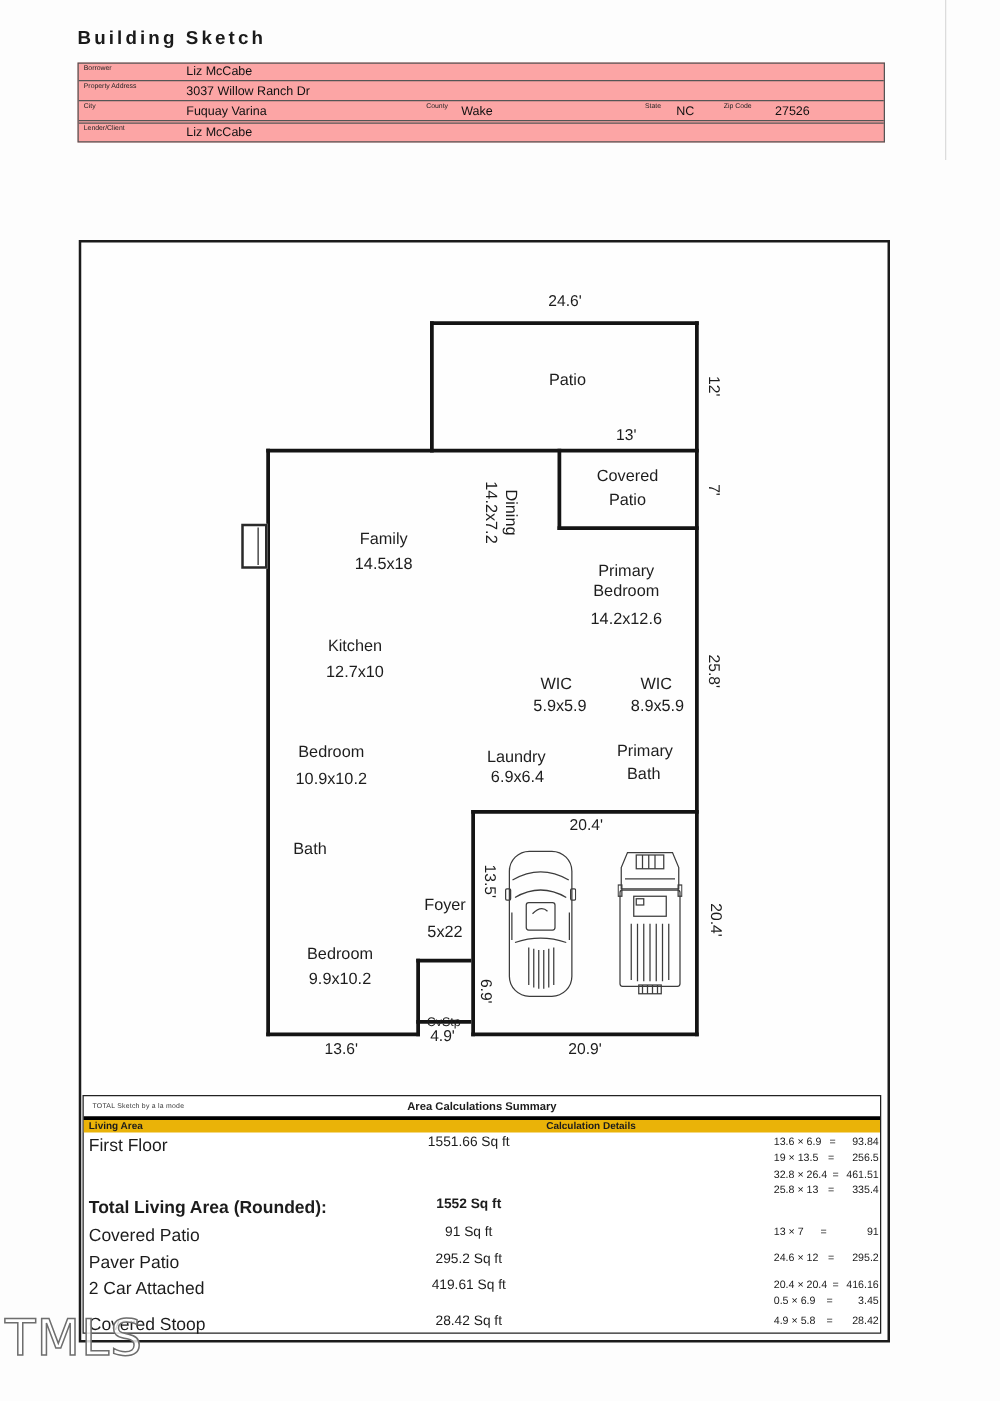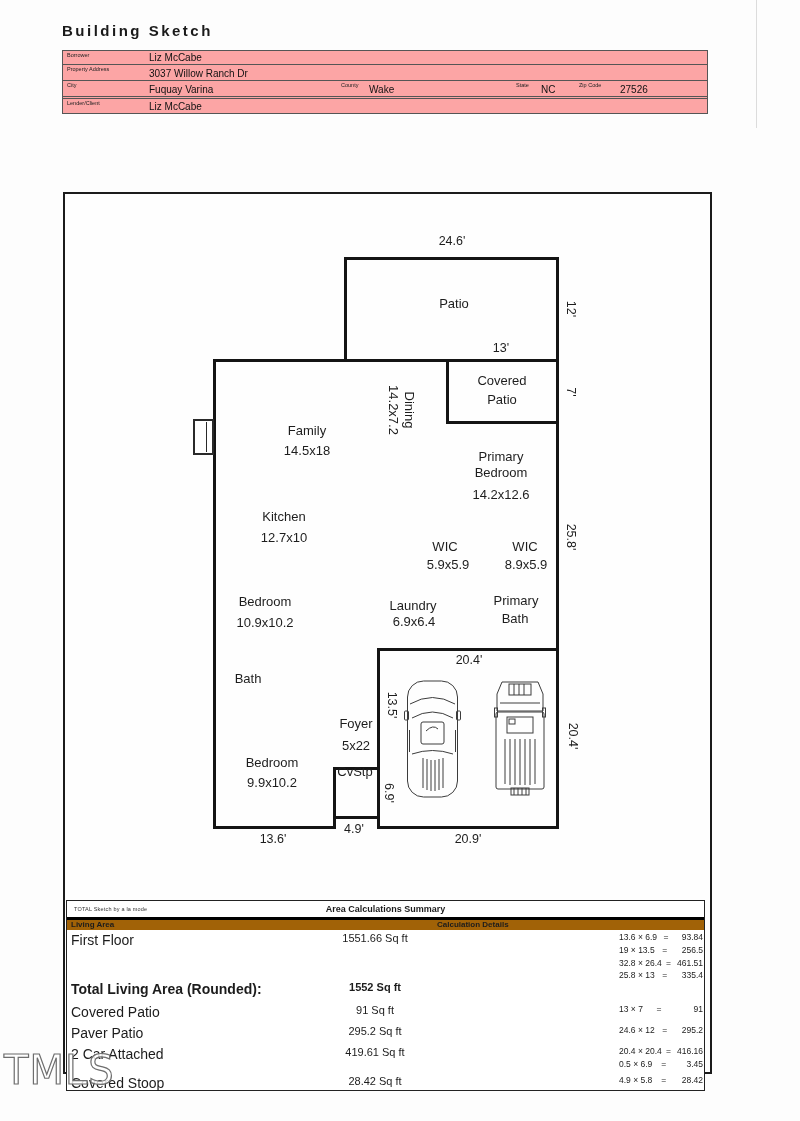--- a/index.html
+++ b/index.html
@@ -23,25 +23,25 @@
   .lbl{position:absolute;transform:translate(-50%,-50%);white-space:nowrap;
        font-size:13px;color:#1d1d1d;line-height:1.1;}
   .lbl.rot{transform:translate(-50%,-50%) rotate(90deg);}
   .dim{font-size:12.5px;}
   .dining-block{text-align:center;line-height:16px;}
   .bay{position:absolute;left:128px;top:225px;width:21px;height:36px;border:2px solid #2a2a2a;
        background:#fff;box-sizing:border-box;}
   .bay-line{position:absolute;left:141px;top:228px;width:1px;height:30px;background:#2a2a2a;}
   
   .calc-table{position:absolute;left:1px;top:682px;width:637px;height:189px;
-              border:1px solid #222;background:#fff;box-sizing:content-box;font-size:9px;margin-top:24px;}
+              border:1px solid #222;background:#fff;box-sizing:content-box;font-size:9px;}
   .branding{position:absolute;left:7px;top:5px;font-size:5.5px;color:#333;letter-spacing:.2px;}
   .calc-title{position:absolute;left:0;right:0;top:3px;text-align:center;font-weight:700;font-size:9px;}
   .thick-line{position:absolute;left:0;right:0;top:16px;height:3px;background:#000;}
-  .band{position:absolute;left:0;right:0;height:10px;background:#a16207;}
+  .band{position:absolute;left:0;right:0;height:10px;background:#eab308;}
   .band .band-label{position:absolute;left:4px;top:0;font-weight:700;font-size:8px;}
   .band .calc-details-h{position:absolute;left:370px;top:0;font-weight:700;font-size:8px;}
   .row-name{position:absolute;left:4px;font-size:14px;white-space:nowrap;}
   .row-area{position:absolute;left:228px;width:160px;text-align:center;font-size:11px;}
   .row-details{position:absolute;left:552px;width:84px;}
   .calcrow{display:flex;justify-content:space-between;font-size:8.5px;line-height:12.8px;}
   .calcrow .expr{text-align:left;}
   .calcrow .res{min-width:28px;text-align:right;}
   .bold{font-weight:700;}
   .cars{position:absolute;}
@@ -125,21 +125,21 @@
     <span class="lbl" style="left:200px;top:429px">10.9x10.2</span>
     <span class="lbl" style="left:348px;top:412px">Laundry</span>
     <span class="lbl" style="left:349px;top:428px">6.9x6.4</span>
     <span class="lbl" style="left:451px;top:407px">Primary</span>
     <span class="lbl" style="left:450px;top:425px">Bath</span>
     <span class="lbl" style="left:183px;top:485px">Bath</span>
     <span class="lbl" style="left:291px;top:530px">Foyer</span>
     <span class="lbl" style="left:291px;top:552px">5x22</span>
     <span class="lbl" style="left:207px;top:569px">Bedroom</span>
     <span class="lbl" style="left:207px;top:589px">9.9x10.2</span>
-    <span class="lbl" style="left:290px;top:578px;font-size:13px">CvStp</span>
+    <span class="lbl" style="left:290px;top:624px;font-size:10px">CvStp</span>
 
     <span class="lbl dim" style="left:387px;top:48px">24.6'</span>
     <span class="lbl dim rot" style="left:505px;top:115px">12'</span>
     <span class="lbl dim" style="left:436px;top:155px">13'</span>
     <span class="lbl dim rot" style="left:505px;top:198px">7'</span>
     <span class="lbl dim rot" style="left:505px;top:343px">25.8'</span>
     <span class="lbl dim" style="left:404px;top:467px">20.4'</span>
     <span class="lbl dim rot" style="left:326px;top:511px">13.5'</span>
     <span class="lbl dim rot" style="left:507px;top:542px">20.4'</span>
     <span class="lbl dim rot" style="left:323px;top:599px">6.9'</span>

